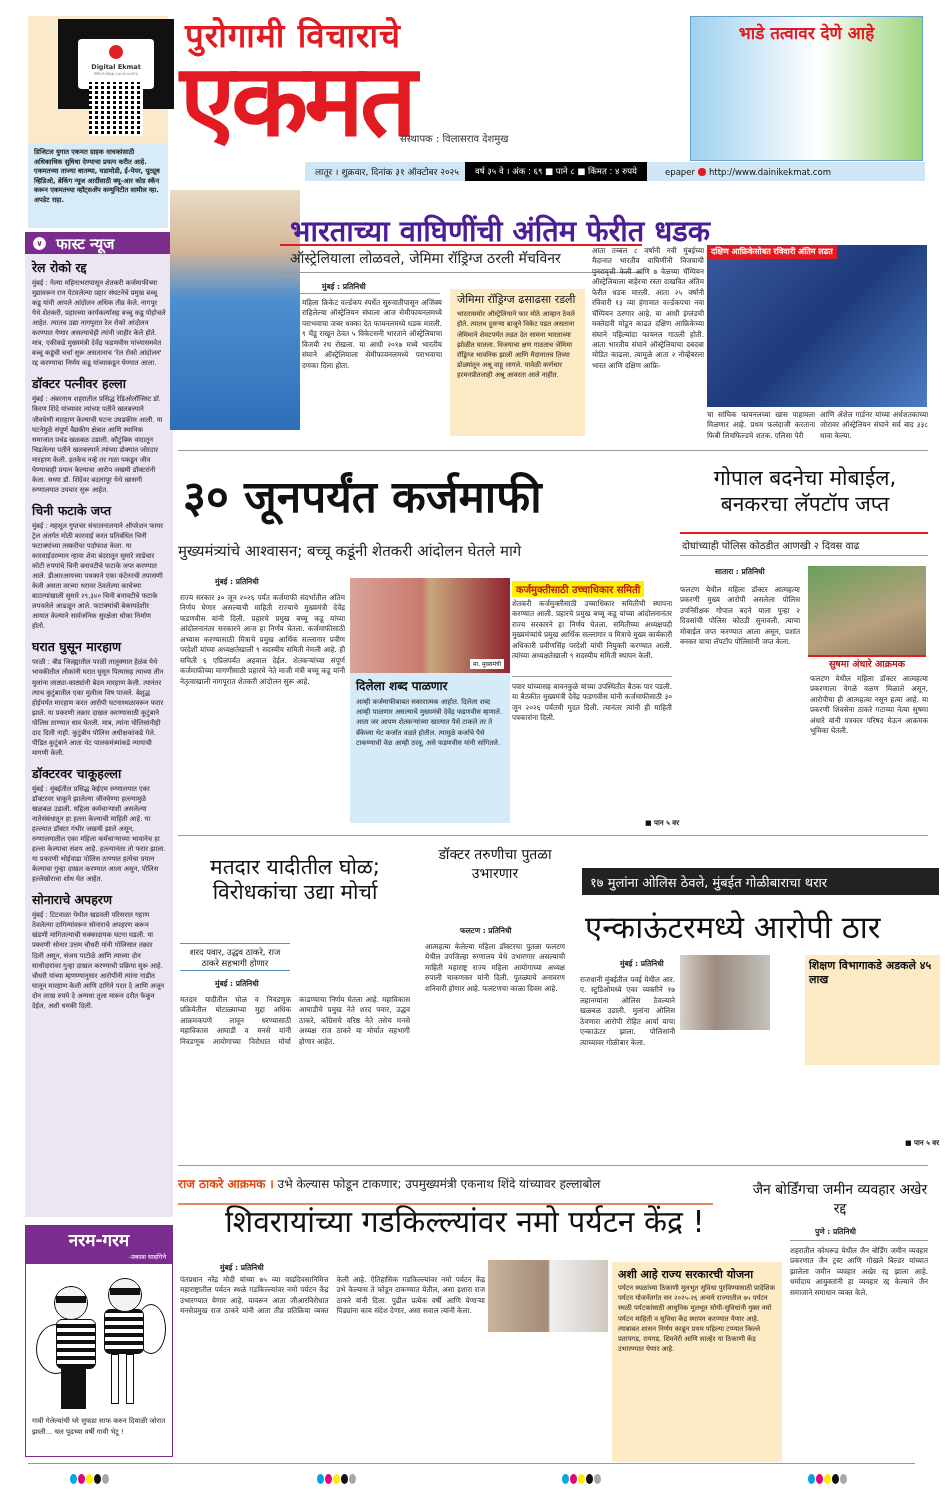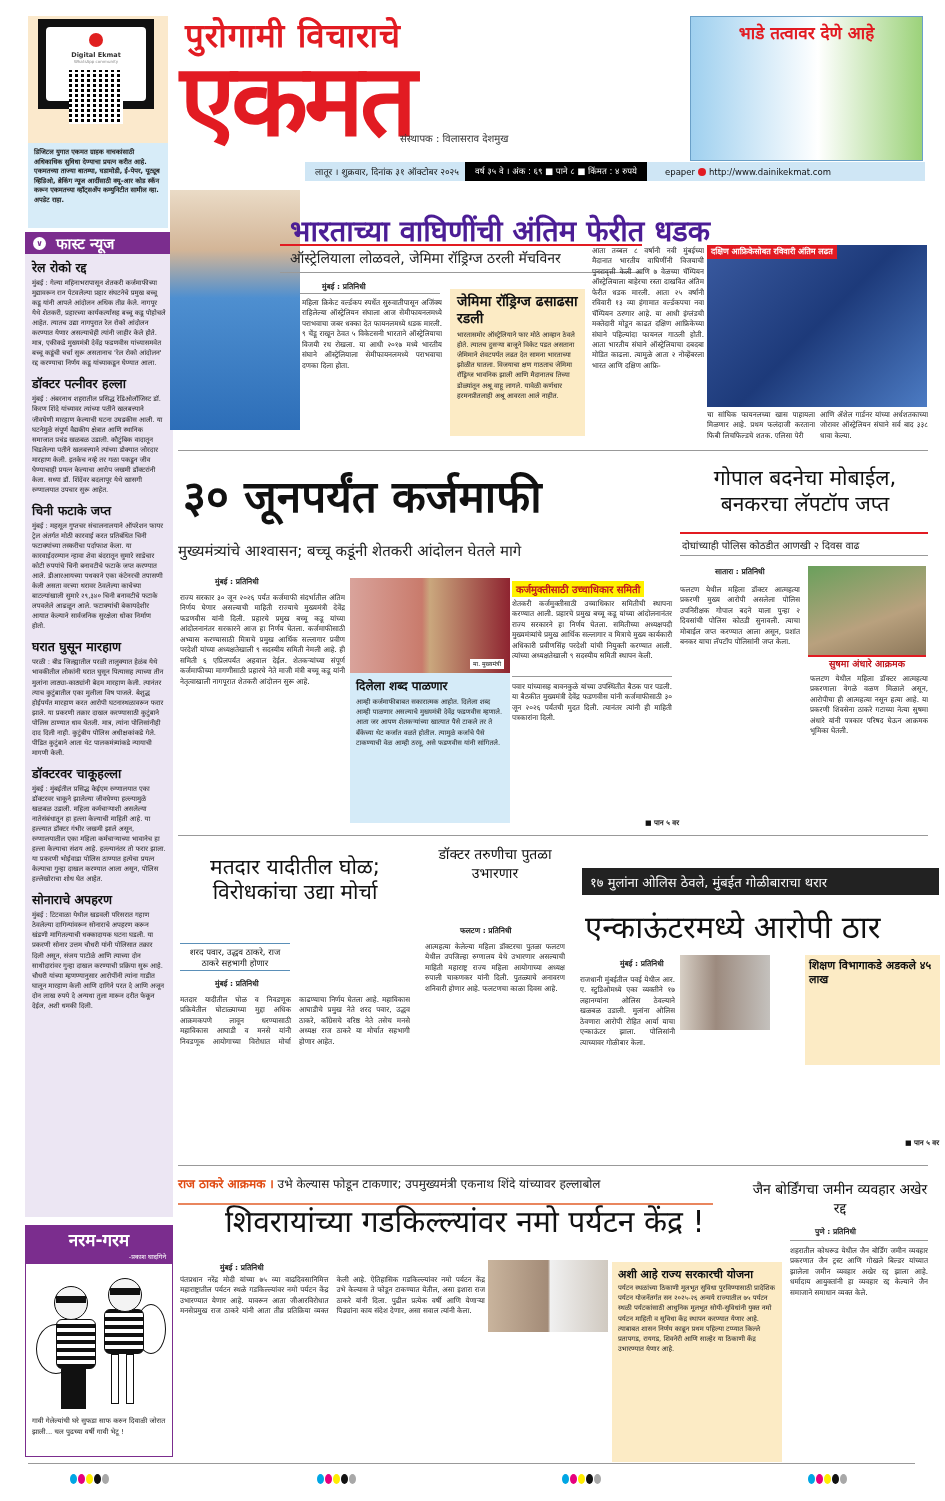--- a/index.html
+++ b/index.html
@@ -4,21 +4,21 @@
 <style>
 *{box-sizing:border-box;margin:0;padding:0}
 body{width:945px;height:1501px;background:#fff;font-family:"DejaVu Sans",sans-serif;color:#111;position:relative;overflow:hidden}
 .abs{position:absolute}
 .hl{font-family:"DejaVu Sans",sans-serif;font-weight:bold;line-height:1.1}
 .txt{font-size:7.2px;line-height:1.45;color:#222;text-align:justify}
 .byline{font-size:7.5px;font-weight:bold;color:#222}
 .hr{background:#999;height:1px}
 
 #qrbox{left:28px;top:16px;width:140px;height:212px;background:#fbe9cc}
-#qrinner{left:10px;top:3px;width:116px;height:90px;background:#111;padding:8px}
+#qrinner{left:30px;top:3px;width:116px;height:90px;background:#111;padding:20px}
 #qrwhite{width:100%;height:100%;background:#fff;border-radius:4px;text-align:center;padding-top:6px}
 .qrlogo{width:14px;height:14px;border-radius:50%;background:#e02020;margin:0 auto 4px}
 .qrt1{font-size:6.5px;font-weight:bold;color:#333}
 .qrt2{font-size:4px;color:#888}
 .qr{width:54px;height:54px;margin:6px auto 0;background:
  repeating-linear-gradient(90deg,#000 0 3px,#fff 3px 6px),#fff;position:relative}
 .qr:before{content:"";position:absolute;inset:0;background:repeating-linear-gradient(0deg,#fff 0 2px,transparent 2px 5px)}
 #qrcap{left:0;top:127px;width:140px;height:85px;background:#d7ecf8;padding:5px 6px;font-size:6.6px;line-height:1.45;color:#222;font-weight:bold}
 
 #tagline{left:185px;top:18px;font-size:33px;color:#e21b22;font-weight:bold;letter-spacing:1px}
@@ -54,21 +54,21 @@
 .sack{position:absolute;border:1.5px solid #111;border-radius:50%;background:#fff}
 #cartcap{font-size:7px;line-height:1.5;padding:0 6px;color:#222}
 
 #player{left:170px;top:190px;width:130px;height:240px;background:linear-gradient(180deg,#eadbc6 0%,#d3b597 25%,#4e8fd0 45%,#2d6eb8 100%);border-radius:0 0 0 0}
 #lead-h{left:290px;top:216px;font-size:29px;color:#4c1d95}
 #lead-redline{left:280px;top:244px;width:362px;height:2px;background:#e21b22}
 #lead-sub{left:290px;top:251px;font-size:14px;color:#222}
 .ph{position:absolute;background:linear-gradient(135deg,#3a5aa0,#1d3a7a 50%,#4c7bc3)}
 #ph-cap{left:0;top:0;background:#e21b22;color:#fff;font-size:8px;padding:2px 4px;line-height:1.3;font-weight:bold}
 #side-box{left:450px;top:289px;width:135px;height:147px;background:#fcebc5;padding:4px 7px}
-#side-box h4{font-size:14px;font-weight:bold;line-height:1.2}
+#side-box h4{font-size:11px;font-weight:normal;line-height:1.2}
 #side-box p{font-size:6.8px;line-height:1.5;margin-top:3px;color:#222}
 
 #kar-h{left:183px;top:473px;font-size:44px;color:#111}
 #kar-sub{left:178px;top:540px;font-size:15px;color:#222}
 #gopal-h{left:680px;top:465px;width:250px;text-align:center;font-size:21px;color:#111;line-height:1.25}
 #gopal-red{left:680px;top:532px;width:248px;height:2px;background:#e21b22}
 #gopal-sub{left:682px;top:538px;font-size:10px;color:#222}
 #kar-photo{left:350px;top:578px;width:160px;height:95px;background:linear-gradient(90deg,#d9a39b 0%,#c97b6c 45%,#caa77d 50%,#8e2430 100%)}
 #shabd{left:350px;top:673px;width:160px;height:150px;background:#d5ebf8;padding:4px 6px}
 #shabd h4{font-size:12px;font-weight:bold}

